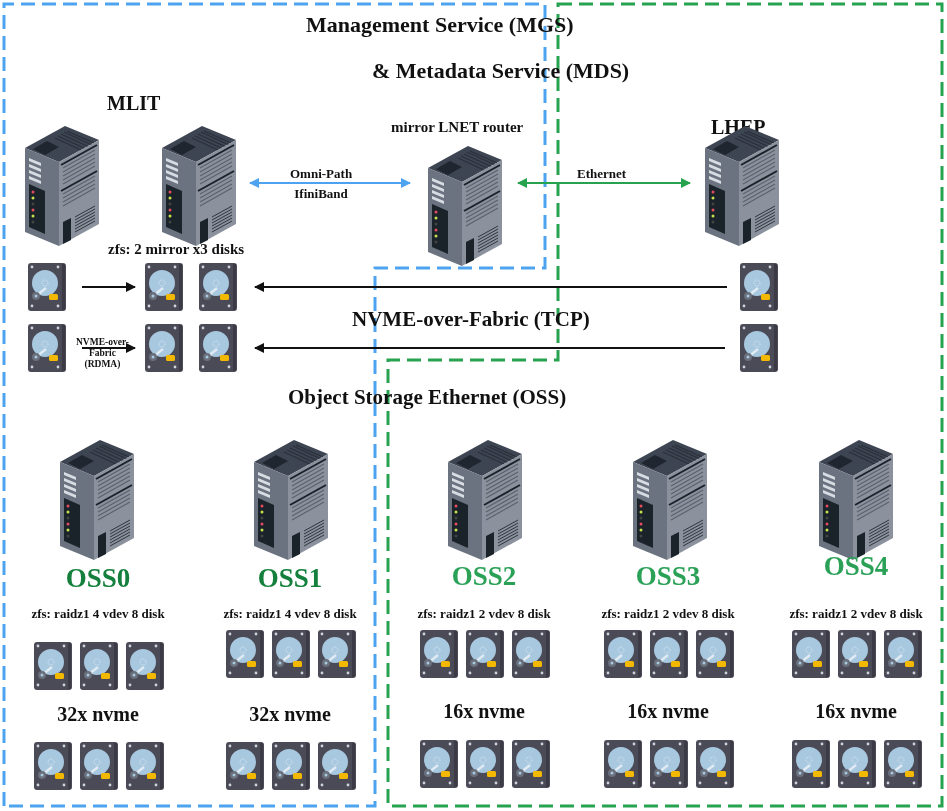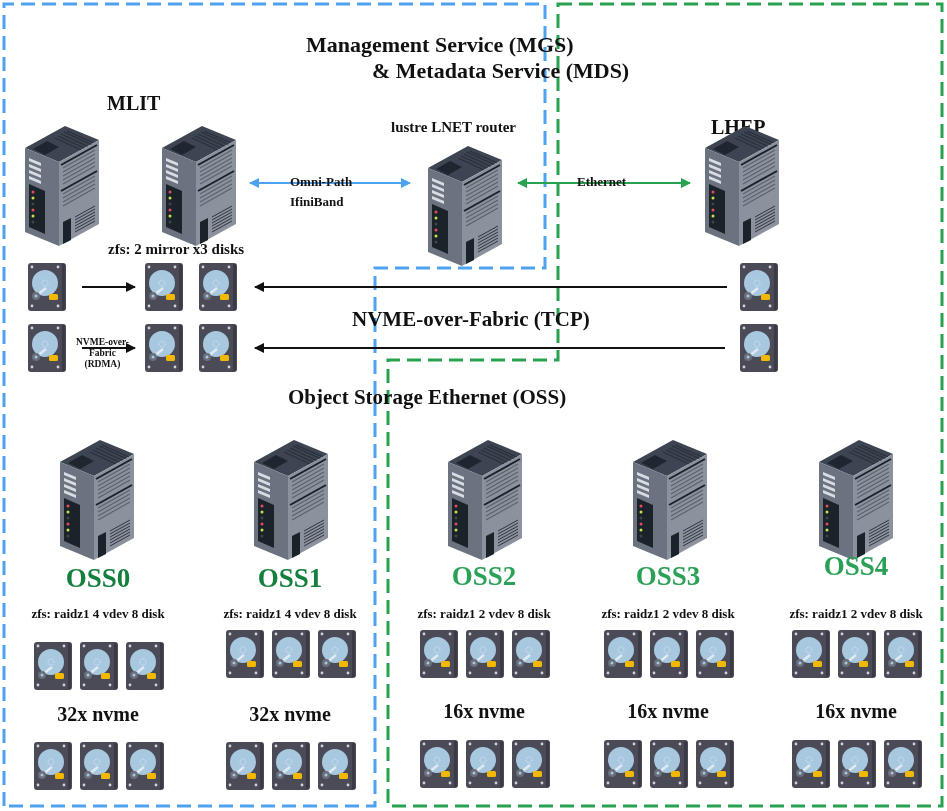--- a/index.html
+++ b/index.html
@@ -1,21 +1,21 @@
 <!DOCTYPE html>
 <html><head>
 <meta charset="utf-8">
 <style>
   html,body{margin:0;padding:0;background:#fff;}
   body{width:947px;height:811px;position:relative;overflow:hidden;font-family:"Liberation Serif","DejaVu Serif",serif;font-weight:bold;color:#111;}
   .txt{position:absolute;white-space:nowrap;}
   .t-title{font-size:22px;}
   .t-site{font-size:20px;}
   .t-small{font-size:15px;}
-  .t-link{font-size:13px;line-height:20px;margin-top:8px;}
+  .t-link{font-size:13px;text-align:center;line-height:20px;}
   .t-tiny{font-size:9.5px;text-align:center;line-height:11px;}
   .t-oss{font-size:27px;}
   .t-zfs{font-size:13px;}
   .t-nvme{font-size:20px;}
   .blue{color:#15803d;}
   .green{color:#2aa157;}
   svg.overlay{position:absolute;left:0;top:0;}
   .server{position:absolute;width:74px;height:128px;}
   .disk{position:absolute;width:38px;height:48px;}
 </style>
@@ -111,26 +111,26 @@
 
   <line x1="518" y1="183" x2="690" y2="183" stroke="#27a350" stroke-width="2" marker-start="url(#arr-green)" marker-end="url(#arr-green)"></line>
 
   <line x1="82" y1="287" x2="135" y2="287" stroke="#111" stroke-width="2" marker-end="url(#arr-black)"></line>
   <line x1="82" y1="348" x2="135" y2="348" stroke="#111" stroke-width="2" marker-end="url(#arr-black)"></line>
 
   <line x1="727" y1="287" x2="255" y2="287" stroke="#111" stroke-width="2" marker-end="url(#arr-black)"></line>
   <line x1="725" y1="348" x2="255" y2="348" stroke="#111" stroke-width="2" marker-end="url(#arr-black)"></line>
 </svg>
 
-<div class="txt t-title" style="left:306px;top:32px;">Management Service (MGS)</div>
+<div class="txt t-title" style="left:306px;top:12px;">Management Service (MGS)</div>
 <div class="txt t-title" style="left:372px;top:58px;">&amp;  Metadata Service (MDS)</div>
 
 <div class="txt t-site" style="left:107px;top:92px;">MLIT</div>
 <div class="txt t-site" style="left:711px;top:92px;margin-top:24px;">LHEP</div>
-<div class="txt t-small" style="left:391px;top:119px;">lustre LNET router</div>
+<div class="txt t-small" style="left:391px;top:119px;">mirror LNET router</div>
 
 <svg class="server" style="left:25px;top:118px;">
     <use href="#sym-server"></use>
   </svg>
 <svg class="server" style="left:162px;top:118px;">
     <use href="#sym-server"></use>
   </svg>
 <svg class="server" style="left:428px;top:138px;">
     <use href="#sym-server"></use>
   </svg>

